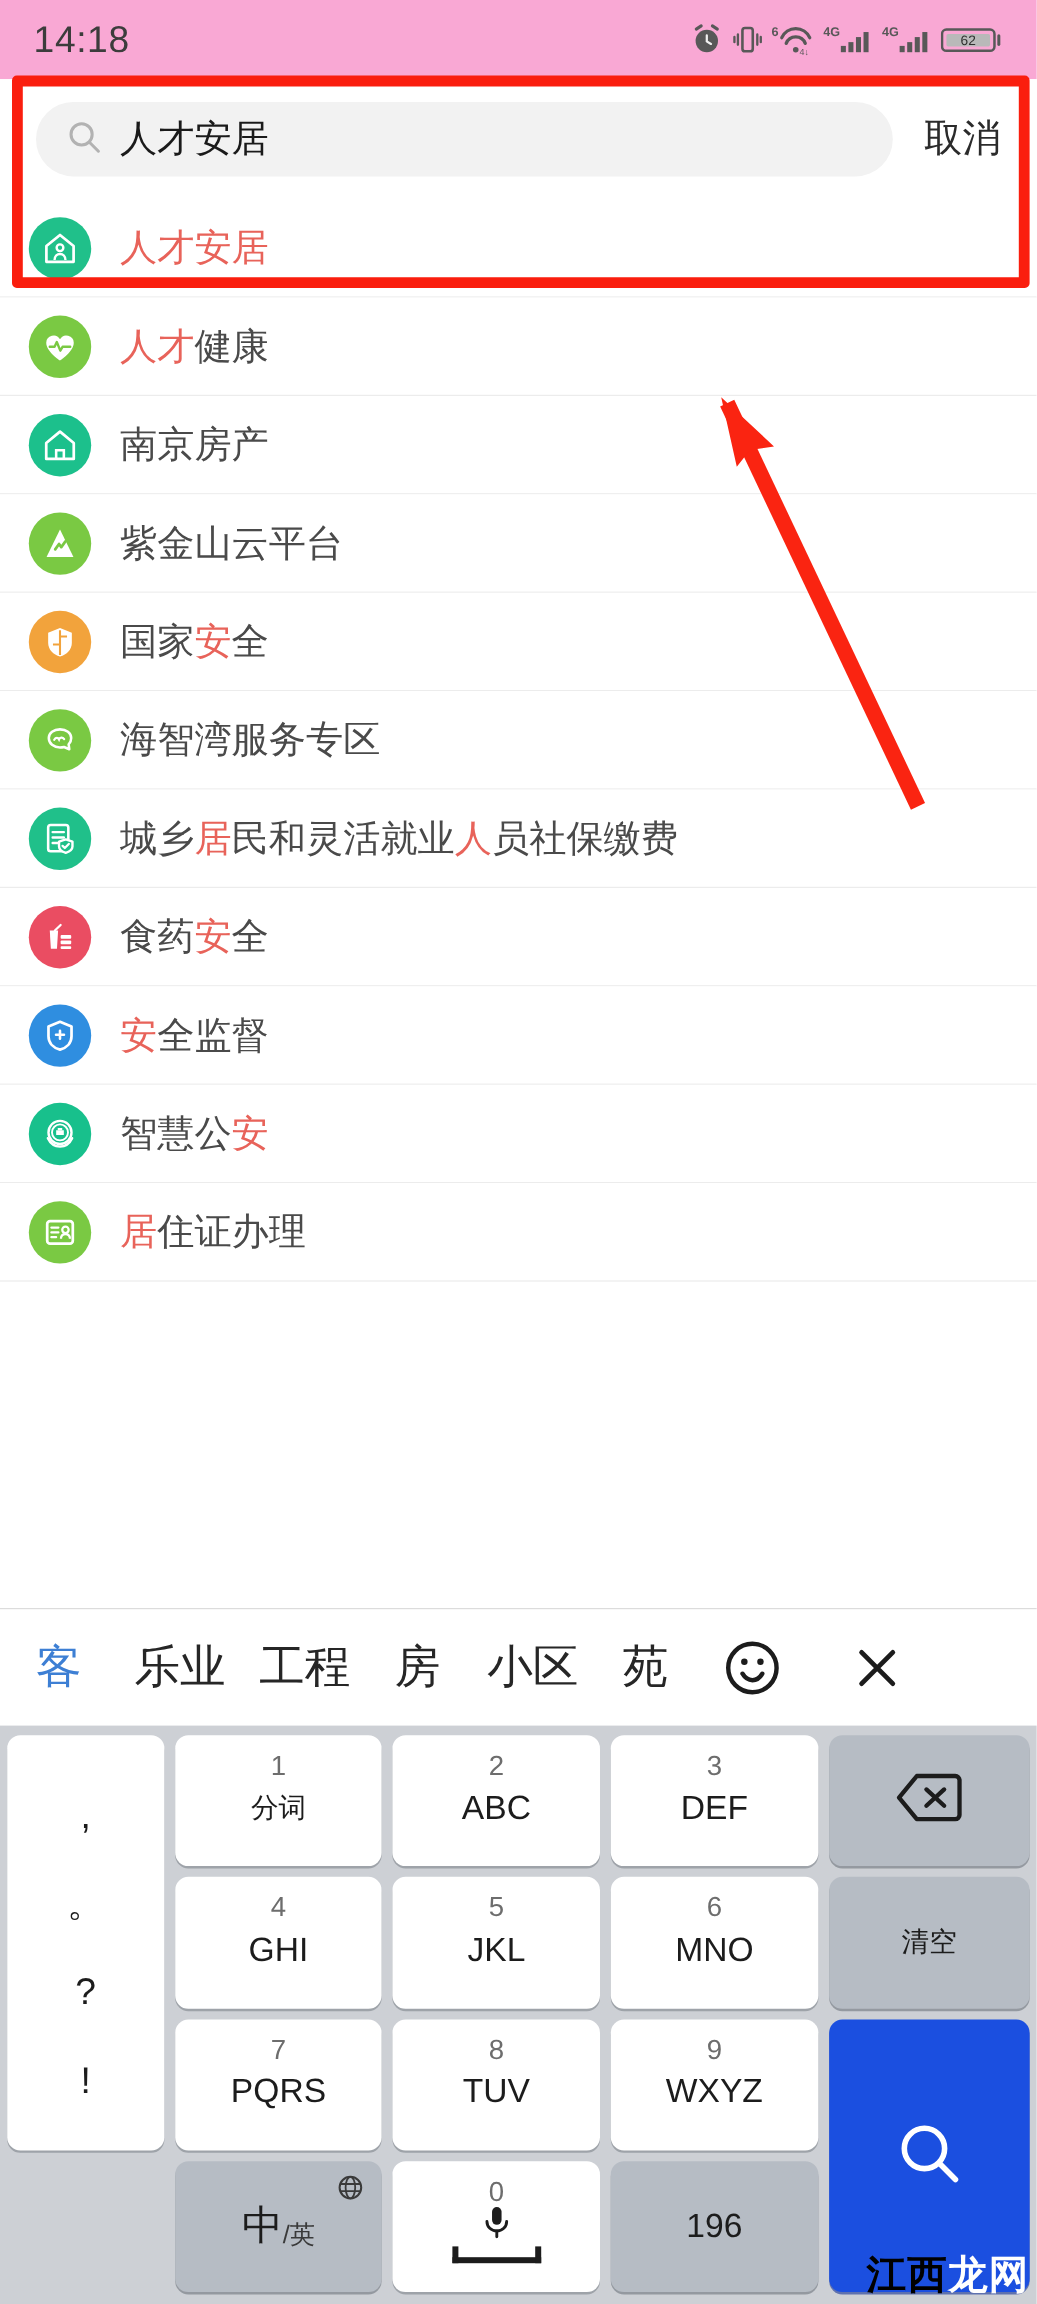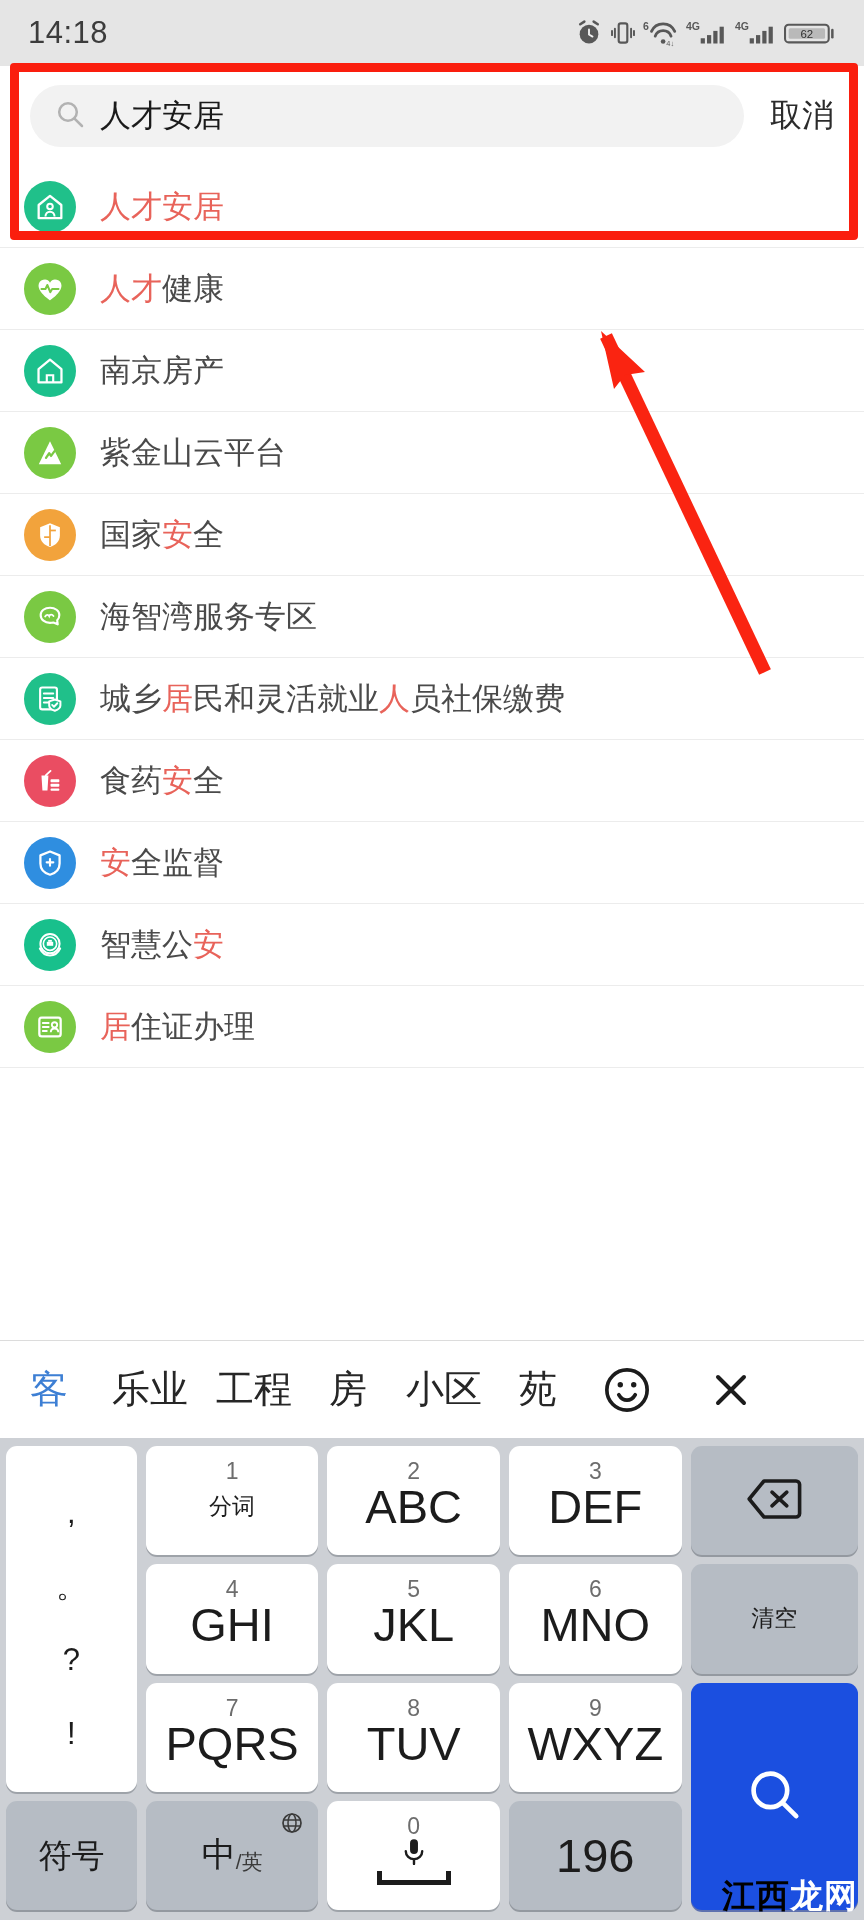--- a/index.html
+++ b/index.html
@@ -6,21 +6,21 @@
   html, body {
     width: 864px; height: 1920px;
     font-family: "Liberation Sans", "DejaVu Sans", sans-serif;
     background: #ffffff; overflow: hidden;
   }
   #phone { position: relative; width: 864px; height: 1920px; background: #ffffff; }
 
   
   .statusbar {
     position: absolute; left: 0; top: 0; width: 864px; height: 66px;
-    background: #e5e5e5;
+    background: #f9a8d4;
     display: flex; align-items: center; justify-content: space-between;
     padding: 0 28px;
   }
   .status-time { font-size: 31px; color: #3c3c3c; letter-spacing: .5px; }
   .status-icons { display: flex; align-items: center; gap: 7px; }
   .status-icons svg { display: block; }
 
   
   .searchbar {
     position: absolute; left: 0; top: 66px; width: 864px; height: 100px;
@@ -101,21 +101,21 @@
     align-items: center; justify-content: center;
     box-shadow: 0 2px 0 rgba(120,125,133,.55);
     background: #ffffff;
   }
   .key.gray { background: #b6bcc4; box-shadow: 0 2px 0 rgba(110,116,125,.6); }
   .key.blue { background: #1b4fe0; box-shadow: 0 2px 0 rgba(20,50,150,.6); }
   .key-num {
     font-size: 23px; color: #6d6d6d; line-height: 1;
     position: absolute; top: 14px; left: 0; right: 0; text-align: center;
   }
-  .key-main { font-size: 47px; color: #1c1c1c; line-height: 1; margin-top: 12px; }
+  .key-main { font-size: 28px; color: #1c1c1c; line-height: 1; margin-top: 12px; }
   .key-main.cn { font-size: 23px; }
   .punct-key {
     grid-row: 1 / span 3; grid-column: 1;
     justify-content: space-around; padding: 30px 0 22px 0;
   }
   .punct-key span { font-size: 31px; color: #1c1c1c; line-height: 1; }
   .search-key { grid-row: 3 / span 2; grid-column: 5; }
   .globe { position: absolute; top: 10px; right: 14px; }
   .zhong { font-size: 34px; color: #1c1c1c; }
   .zhong small { font-size: 21px; color: #3a3a3a; vertical-align: -3px; }
@@ -431,23 +431,20 @@
 
       <div class="key blue search-key">
         <span>
           <svg width="62" height="62" viewBox="0 0 24 24">
             <circle cx="10.6" cy="10.6" r="6.5" fill="none" stroke="#ffffff" stroke-width="1.8"></circle>
             <path d="M15.4 15.4 L20.6 20.6" stroke="#ffffff" stroke-width="1.8" stroke-linecap="round"></path>
           </svg>
         </span>
       </div>
 
-      <div class="key gray" style="grid-row:4;grid-column:1">
-        <span class="key-main cn" style="margin-top:0;font-size:33px">符号</span>
-      </div>
       <div class="key gray" style="grid-row:4;grid-column:2">
         <span class="globe">
           <svg width="24" height="24" viewBox="0 0 24 24">
             <circle cx="12" cy="12" r="9" fill="none" stroke="#3a3a3a" stroke-width="1.7"></circle>
             <ellipse cx="12" cy="12" rx="4" ry="9" fill="none" stroke="#3a3a3a" stroke-width="1.5"></ellipse>
             <path d="M3.4 9h17.2 M3.4 15h17.2" stroke="#3a3a3a" stroke-width="1.5"></path>
           </svg>
         </span>
         <span class="zhong"><span>中</span><small>/英</small></span>
       </div>

